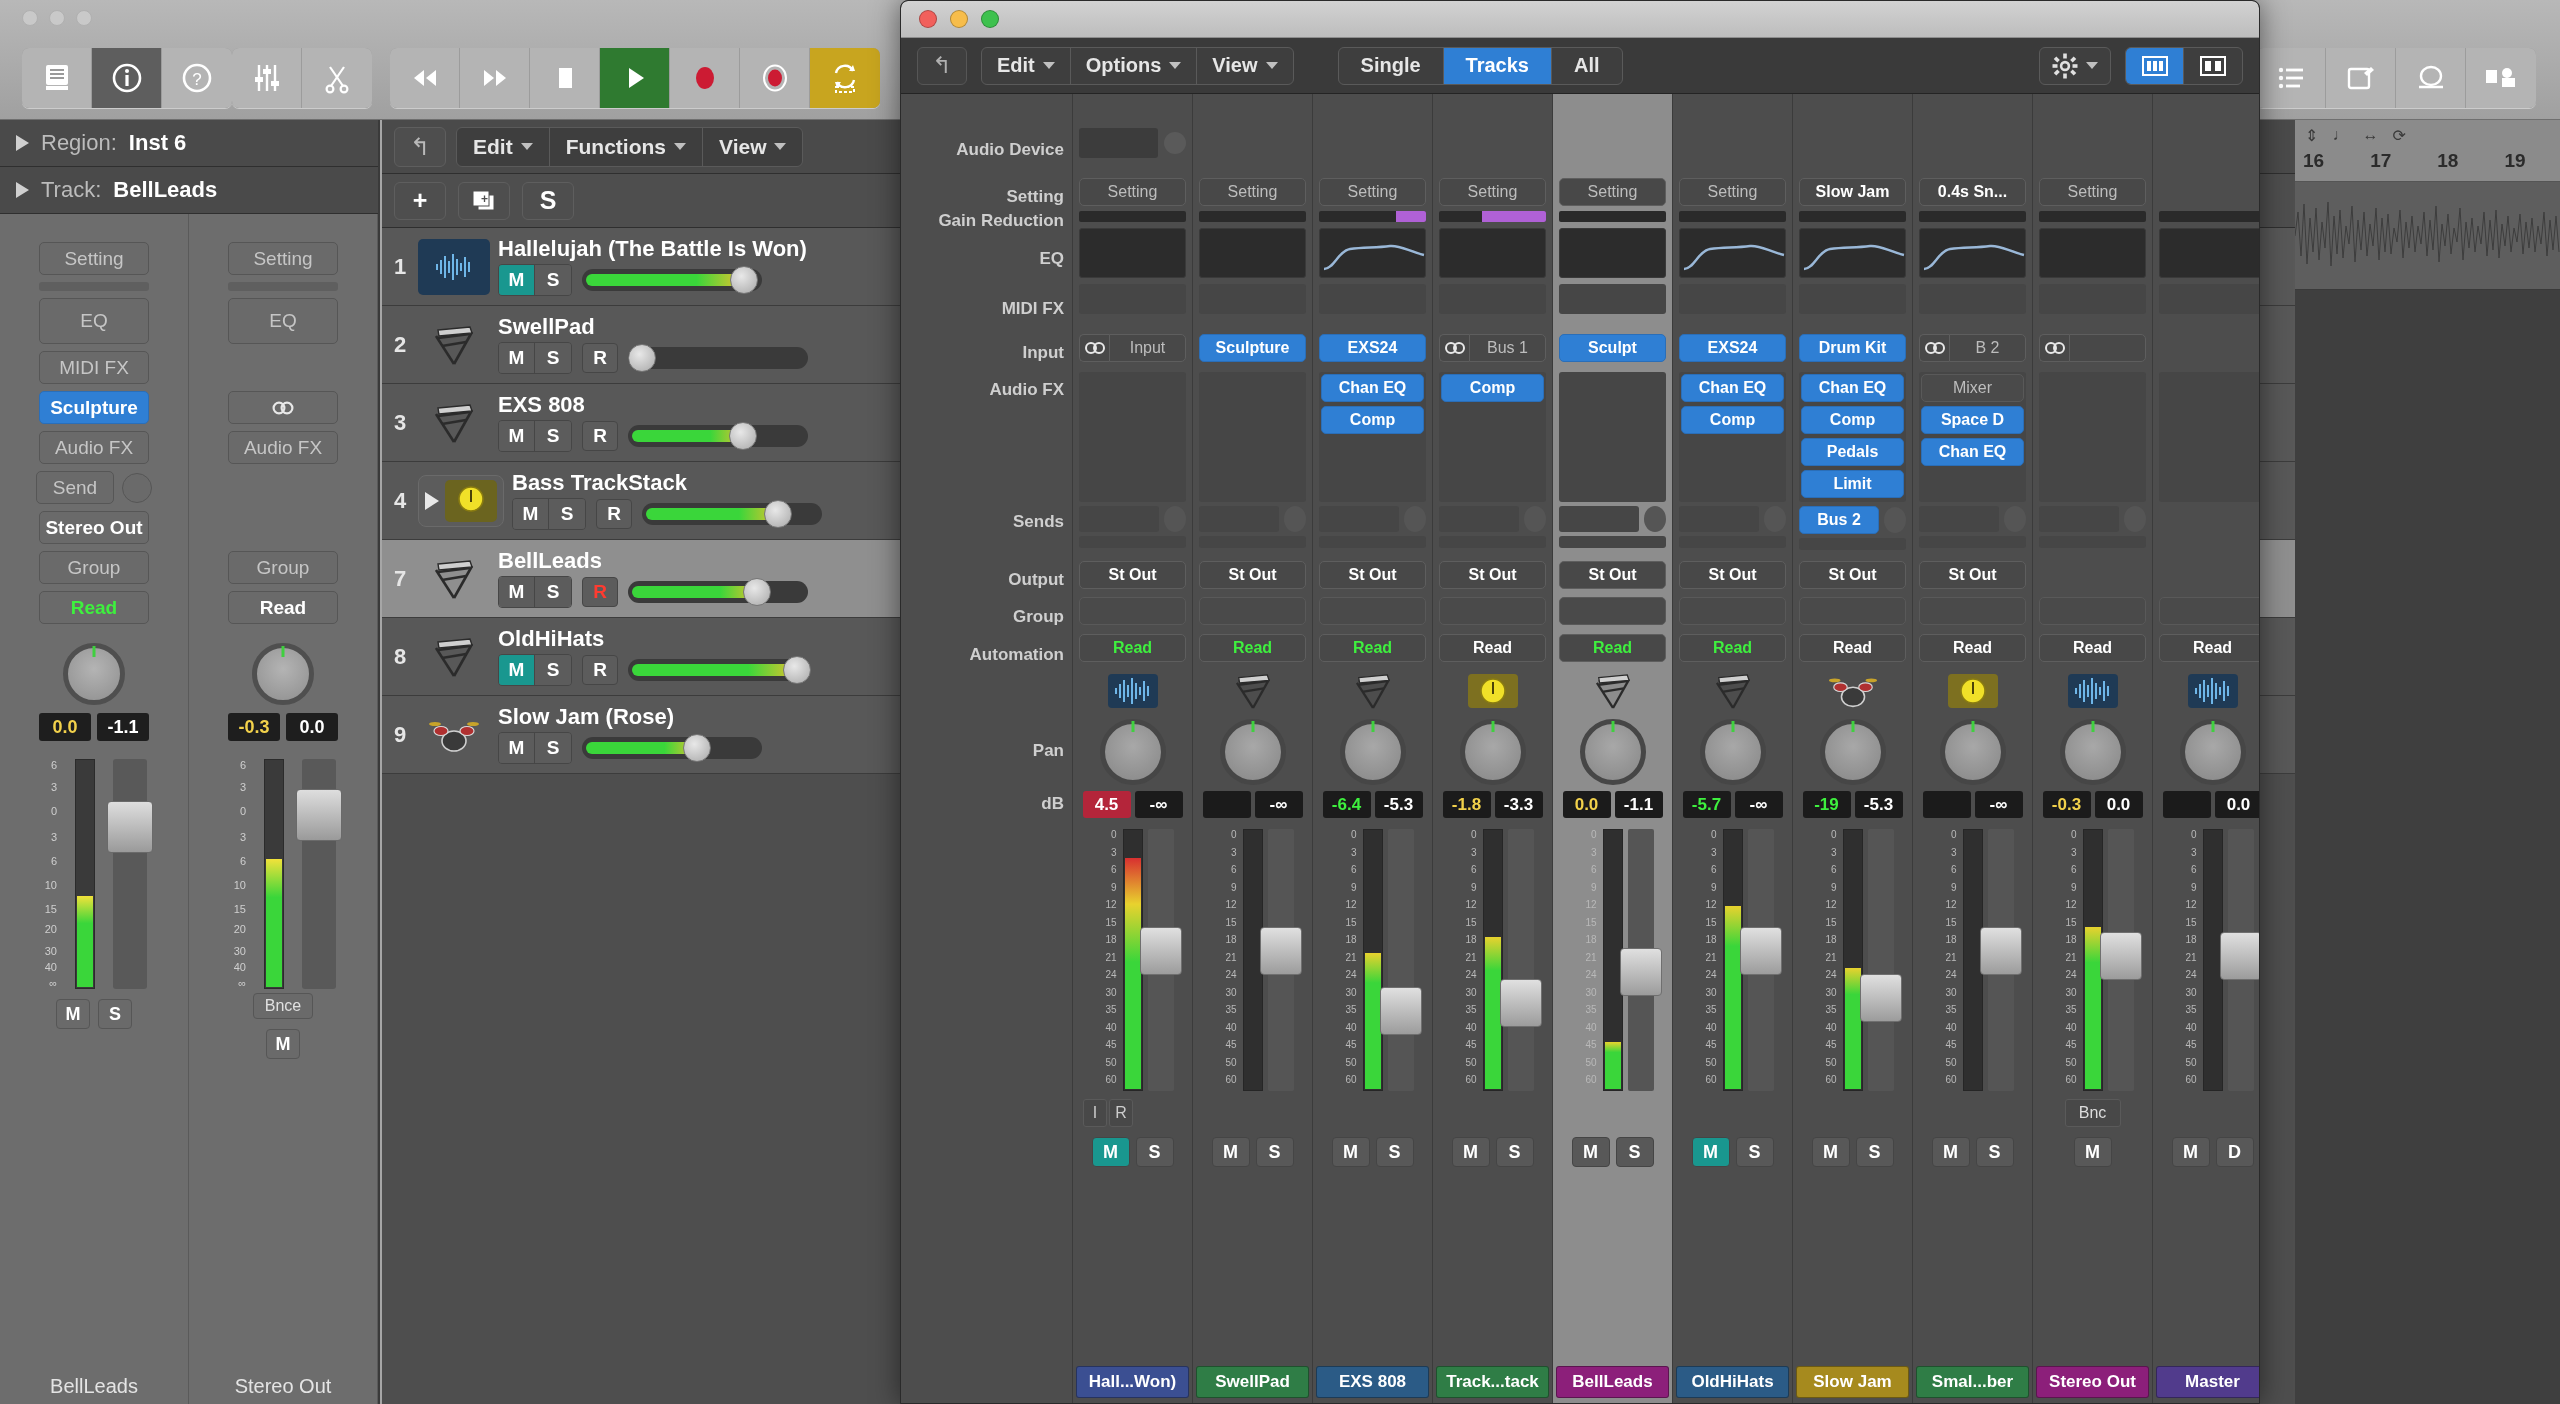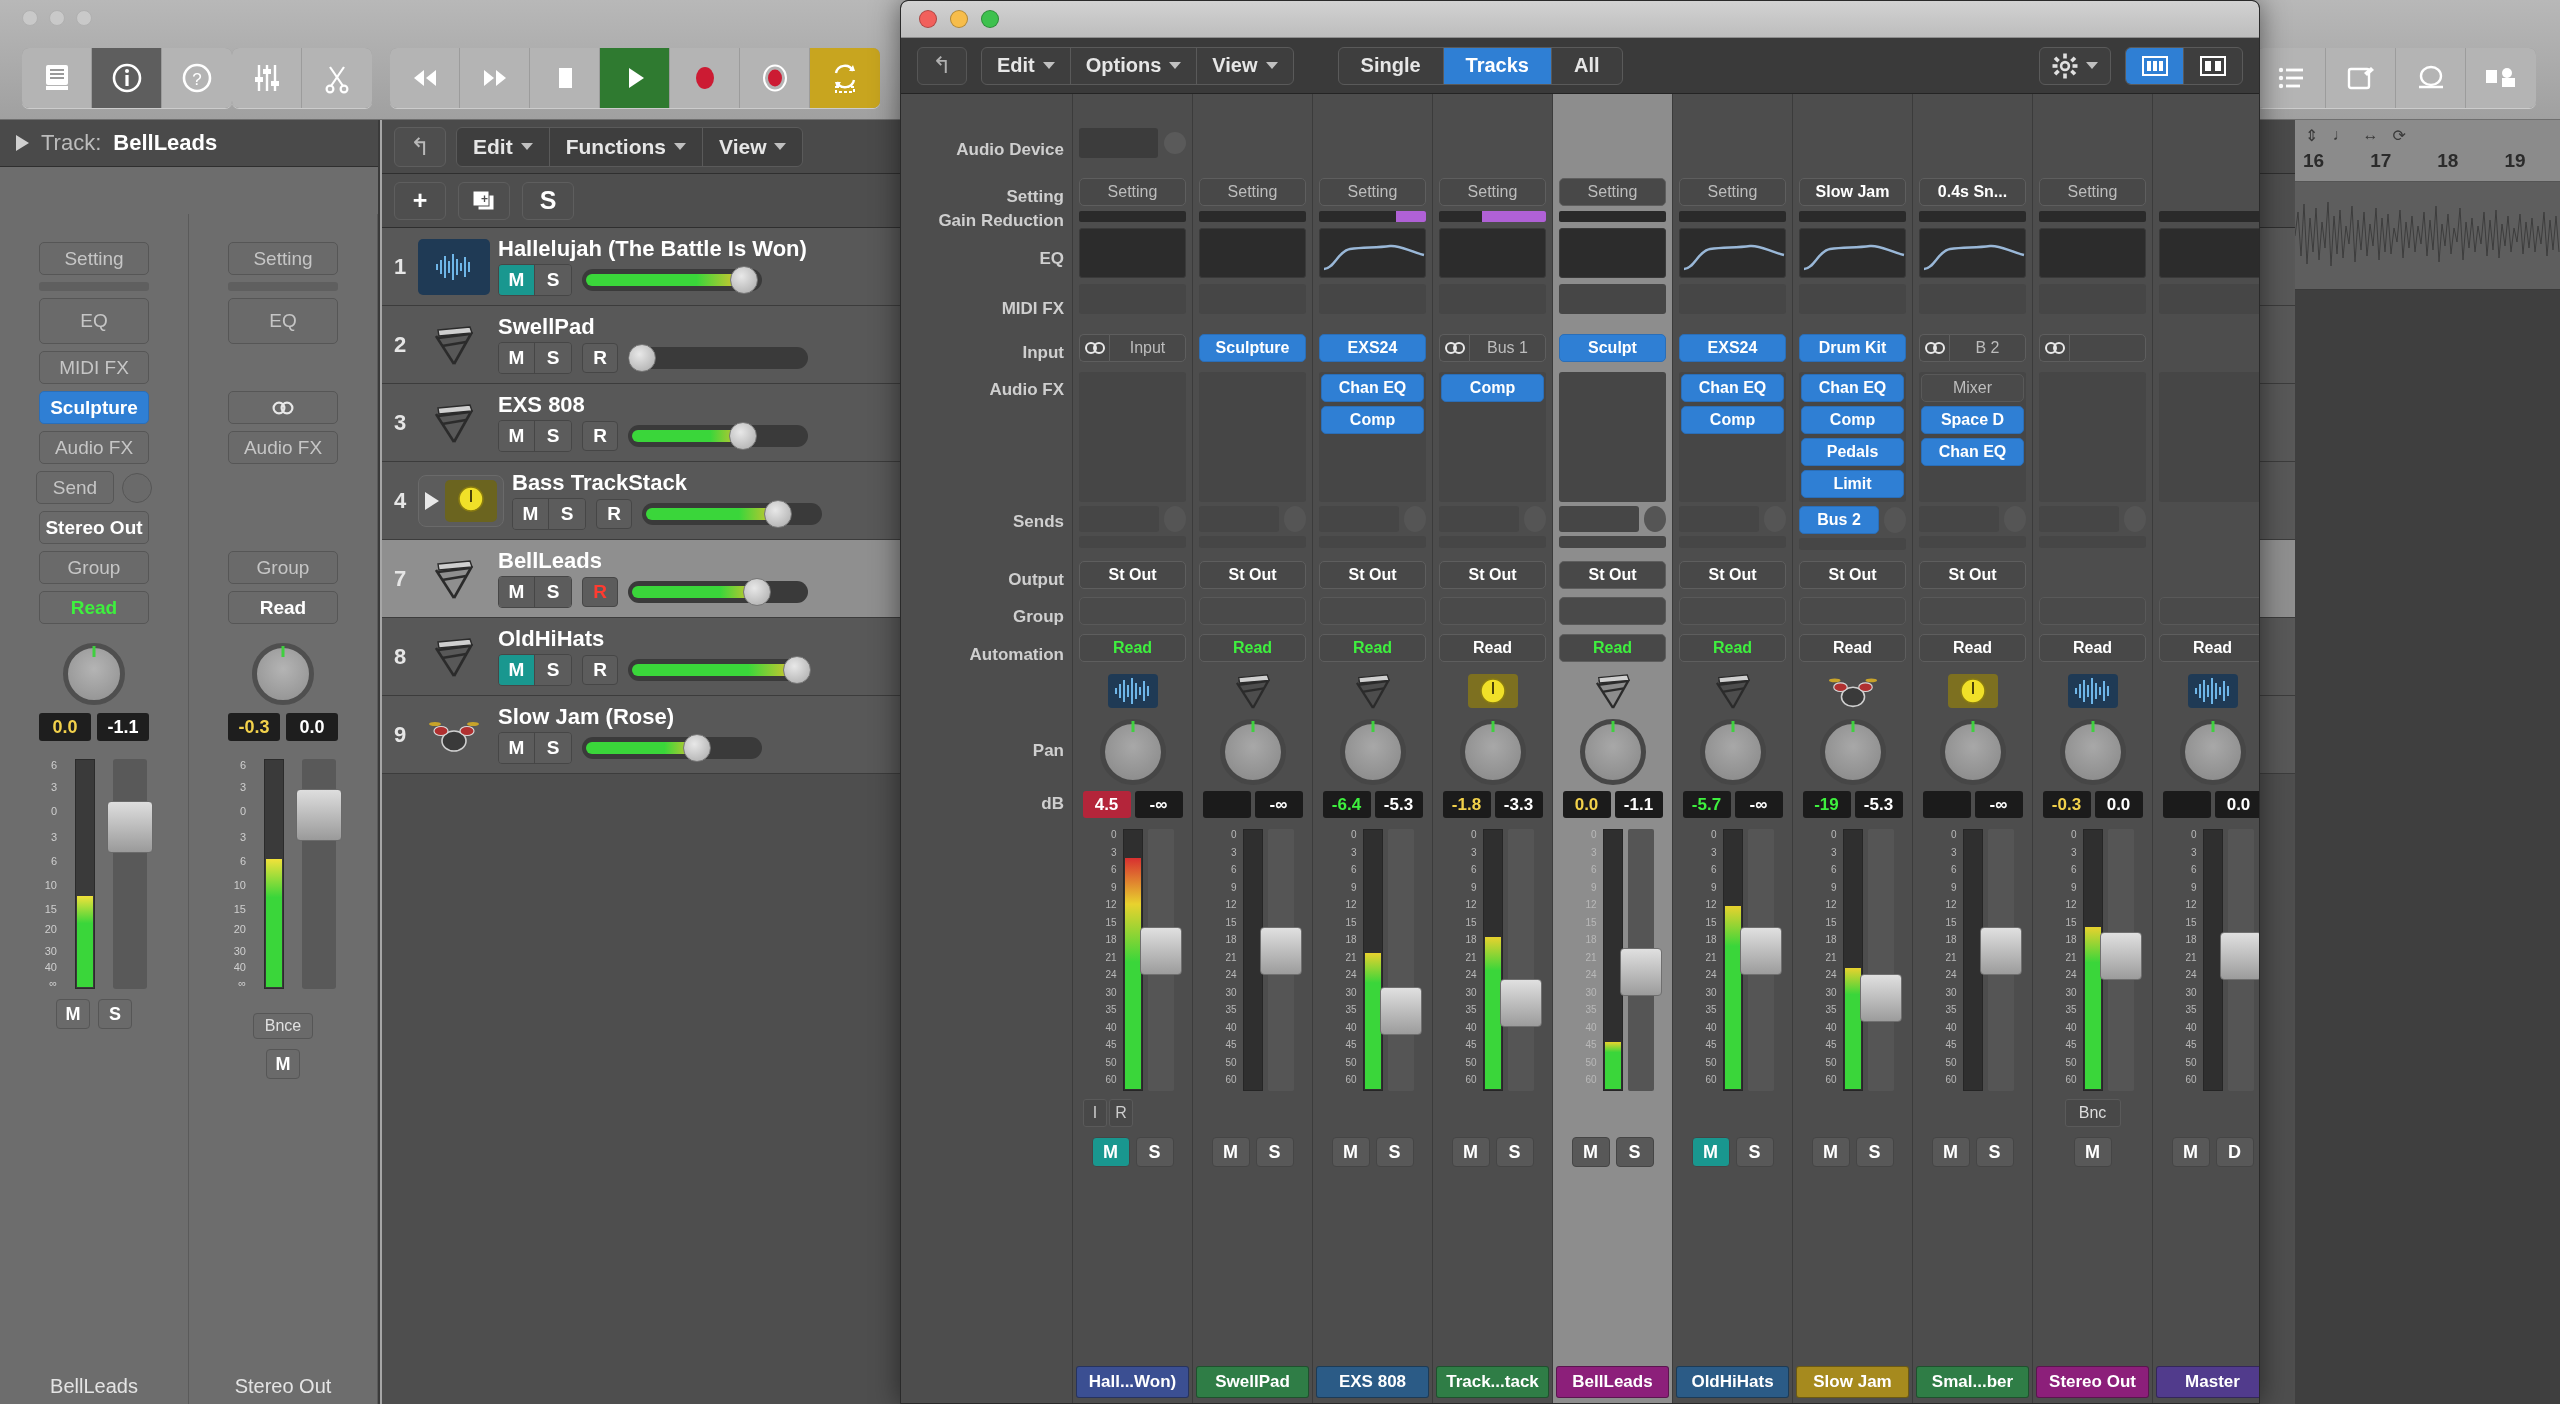--- a/index.html
+++ b/index.html
@@ -77,21 +77,21 @@
   .vbox.y{ color:#f2d14b; }
   .fader-area{ display:flex; gap:18px; margin-top:4px; align-items:flex-start;}
   .scale{ width:16px; position:relative; height:230px;}
   .scale span{ position:absolute; right:0; font-size:11px; color:#cfcfcf; }
   .meterbar{ width:20px;height:230px;background:#3a3a3a;border:1px solid #2b2b2b;position:relative;}
   .meterbar .fill{ position:absolute;left:1px;right:1px;bottom:1px;background:linear-gradient(#f2e23a,#3ad63a 30%);}
   .fslot{ width:34px;height:230px;background:#595959;border-radius:3px;position:relative;}
   .fknob{ position:absolute;left:-6px;width:46px;height:52px;border-radius:4px;
     background:linear-gradient(#dedede,#9a9a9a);border:1px solid #6a6a6a;}
   .bnc{ width:60px;height:26px;border-radius:4px;background:#6a6a6a;border:1px solid #565656;
-    color:#e0e0e0;font-size:16px;display:flex;align-items:center;justify-content:center;margin-top:24px;}
+    color:#e0e0e0;font-size:16px;display:flex;align-items:center;justify-content:center;margin-top:4px;}
   .ms-row{ display:flex; gap:8px; margin-top:10px;}
   .msbtn{ width:34px;height:30px;border-radius:4px;background:#6a6a6a;border:1px solid #565656;
     color:#fff;font-size:18px;font-weight:bold;display:flex;align-items:center;justify-content:center;}
   .stripname{ position:absolute;bottom:6px;left:0;right:0;text-align:center;color:#e4e4e4;font-size:20px;}
 
   
   .tracklist{
     position:absolute; left:382px; top:120px; right:0; bottom:0;
     background:#4e4e4e;
   }
@@ -379,20 +379,25 @@
             <circle cx="23" cy="9" r="5" fill="#fff"></circle>
             <rect x="18" y="14" width="13" height="9" fill="#fff"></rect>
           </svg>
       </div>
     </div>
   </div>
 
   <div class="inspector">
     <div class="insp-row">
       <div class="tri"></div>
+      <span class="lbl">Region:</span>
+      <span class="val">Inst 6</span>
+    </div>
+    <div class="insp-row">
+      <div class="tri"></div>
       <span class="lbl">Track:</span>
       <span class="val">BellLeads</span>
     </div>
 
     <div class="insp-strips">
 
       <div class="insp-strip">
         <div class="ibtn">Setting</div>
         <div class="ibar"></div>
         <div class="ibtn tall">EQ</div>

